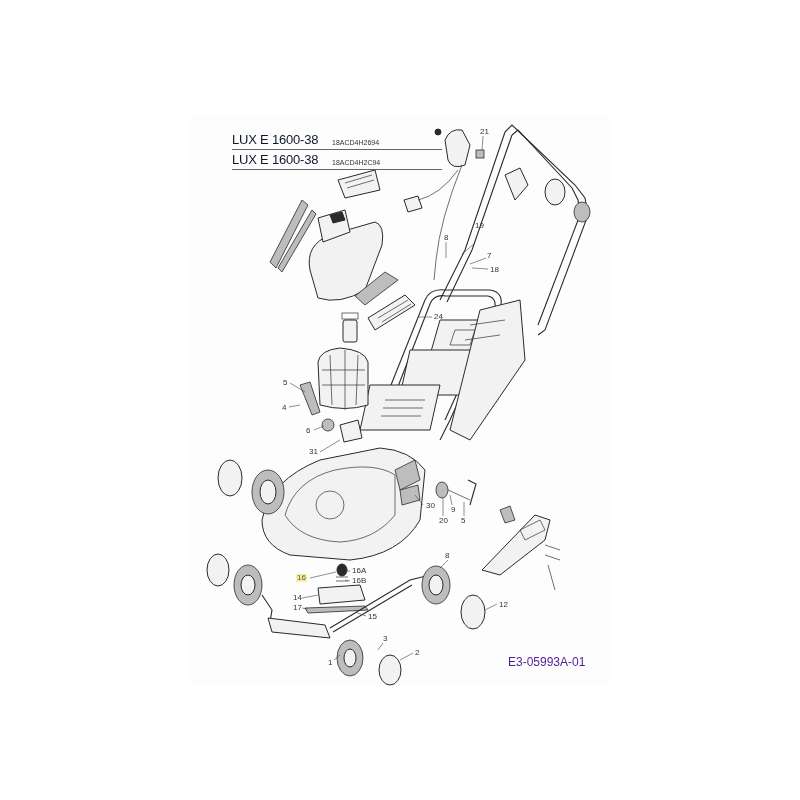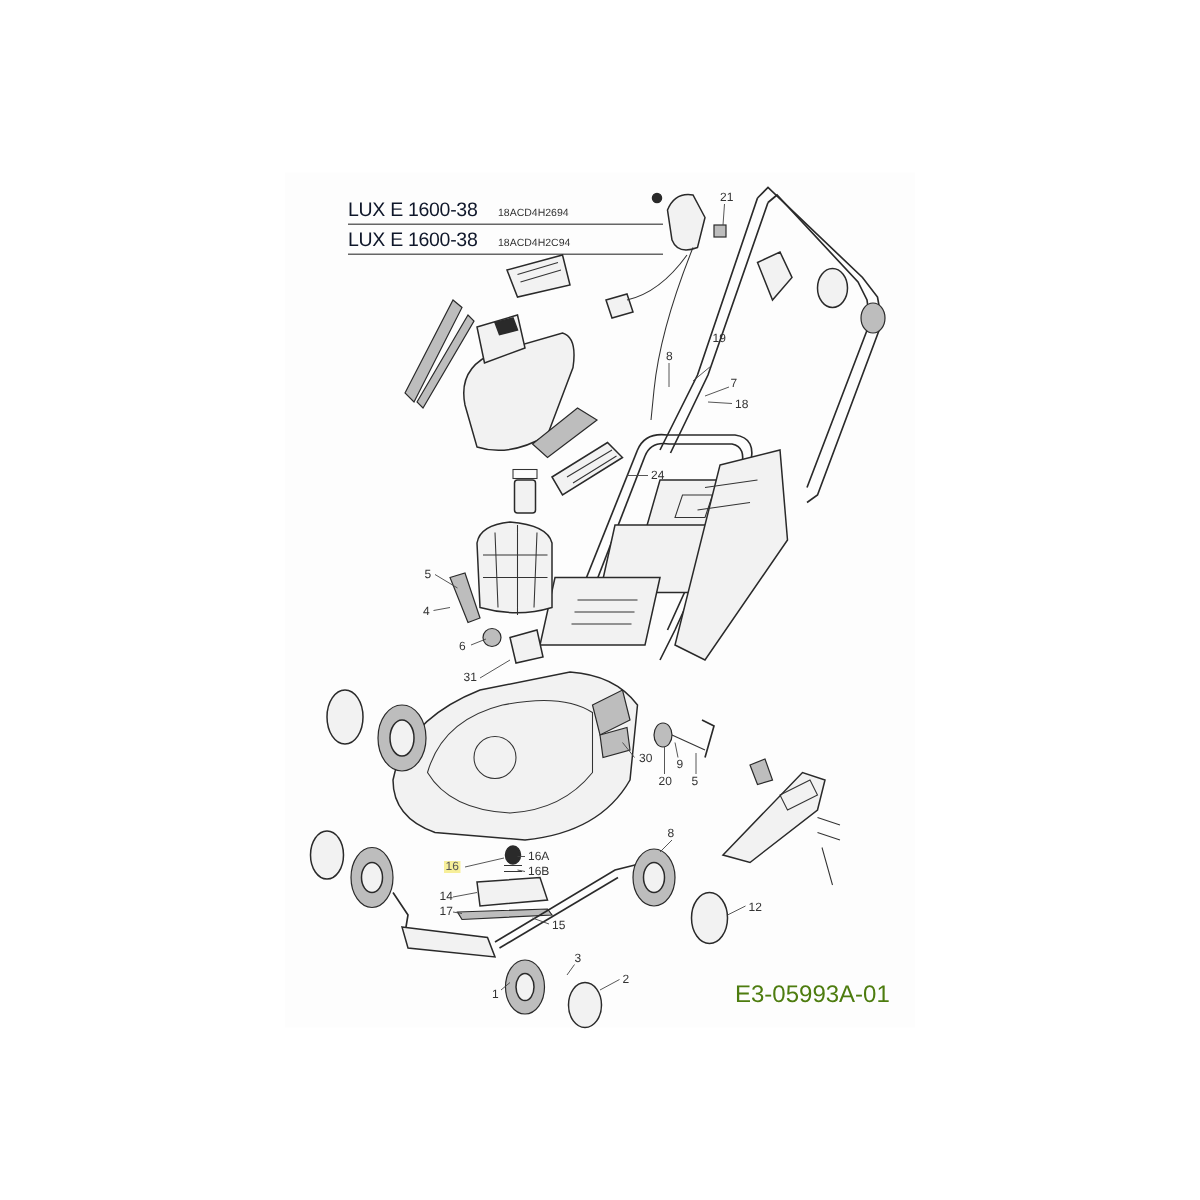--- a/index.html
+++ b/index.html
@@ -3,21 +3,21 @@
 <meta charset="utf-8">
 <style>
   html,body{margin:0;padding:0;background:#ffffff;}
   body{width:800px;height:800px;position:relative;overflow:hidden;font-family:"Liberation Sans",sans-serif;color:#222;}
   .page{position:absolute;left:190px;top:115px;width:420px;height:570px;background:#fdfdfd;}
   .model-row{position:absolute;left:232px;width:210px;height:18px;border-bottom:1px solid #666;}
   .model-name{position:absolute;left:0;bottom:2px;font-size:13px;letter-spacing:-0.2px;color:#0f172a;}
   .model-code{position:absolute;left:100px;bottom:3px;font-size:7px;color:#333;}
   .callout{position:absolute;font-size:8px;color:#333;line-height:1;}
   .callout.hl{background:#f7ef9a;color:#555;padding:0 1px;}
-  .ref-code{position:absolute;left:490px;top:655px;font-size:16px;color:#4d7c0f;}
+  .ref-code{position:absolute;left:508px;top:655px;font-size:12px;color:#4c1d95;}
   svg.drawing{position:absolute;left:0;top:0;}
   svg .ln{fill:none;stroke:#2a2a2a;stroke-width:1.1;}
   svg .th{fill:none;stroke:#333;stroke-width:0.7;}
   svg .dk{fill:#2a2a2a;stroke:#2a2a2a;}
   svg .lt{fill:#f2f2f2;stroke:#2a2a2a;stroke-width:1;}
   svg .md{fill:#bdbdbd;stroke:#2a2a2a;stroke-width:0.8;}
   svg .leader{stroke:#444;stroke-width:0.6;fill:none;}
 </style>
 </head>
 <body>

